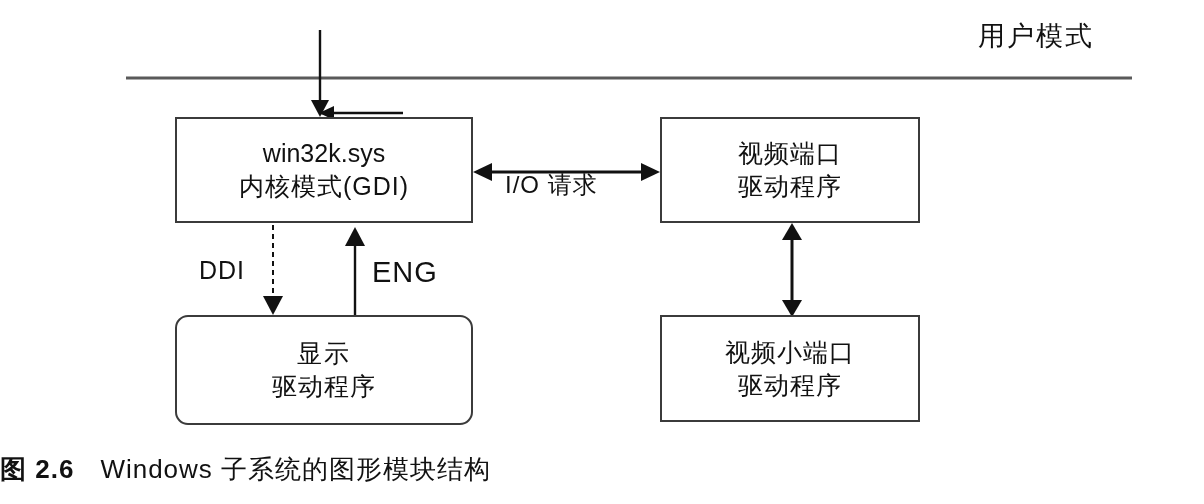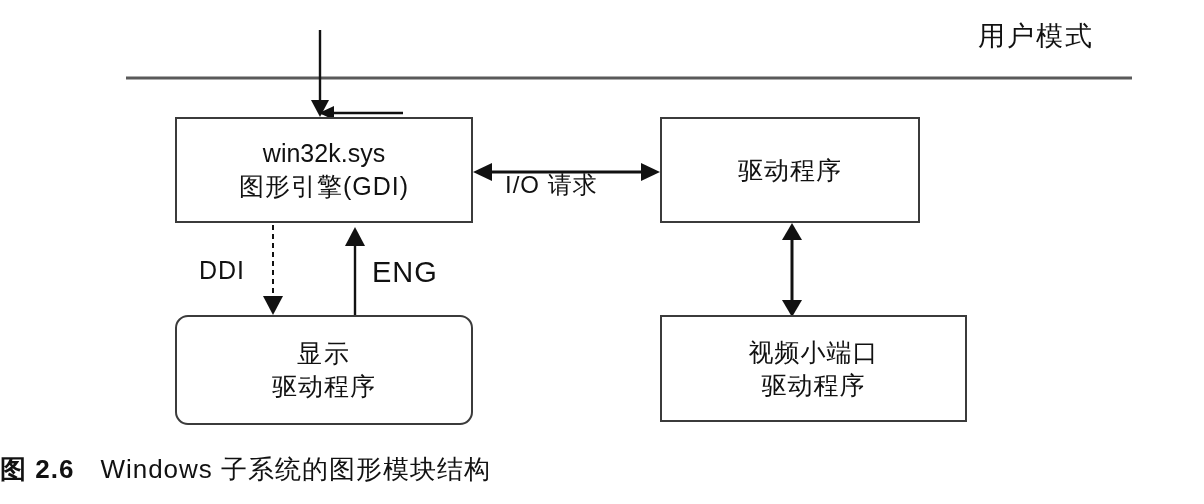--- a/index.html
+++ b/index.html
@@ -41,21 +41,21 @@
     line-height: 1.32;
   }
   .node-line {
     display: block;
     white-space: nowrap;
   }
 
   #box-win32k  { left: 175px; top: 117px; width: 298px; height: 106px; justify-content: center; }
   #box-display { left: 175px; top: 315px; width: 298px; height: 110px; border-radius: 13px; }
   #box-videoport { left: 660px; top: 117px; width: 260px; height: 106px; }
-  #box-miniport  { left: 660px; top: 315px; width: 307px; height: 107px; }
+  #box-miniport  { left: 660px; top: 315px; width: 260px; height: 107px; }
 
   .line-latin {
     font-size: 25px;
     letter-spacing: 0px;
   }
   .line-cjk {
     font-size: 25px;
     letter-spacing: 1px;
   }
   .line-cjk-wide {
@@ -156,29 +156,30 @@
     <line x1="792" y1="238" x2="792" y2="302" stroke="#111111" stroke-width="3"></line>
     <path d="M 782 240 L 802 240 L 792 223 Z" fill="#111111"></path>
     <path d="M 782 300 L 802 300 L 792 317 Z" fill="#111111"></path>
   </svg>
 
   <div class="free-label" id="label-user-mode">用户模式</div>
 
 
   <div class="node-box" id="box-win32k">
     <span class="node-line line-latin">win32k.sys</span>
-    <span class="node-line line-cjk">图形引擎(GDI)</span>
+    <span class="node-line line-cjk">内核模式(GDI)</span>
   </div>
 
   <div class="node-box" id="box-display">
     <span class="node-line line-cjk-wide">显示</span>
     <span class="node-line line-cjk">驱动程序</span>
   </div>
 
   <div class="node-box" id="box-videoport">
+    <span class="node-line line-cjk">视频端口</span>
     <span class="node-line line-cjk">驱动程序</span>
   </div>
 
   <div class="node-box" id="box-miniport">
     <span class="node-line line-cjk">视频小端口</span>
     <span class="node-line line-cjk">驱动程序</span>
   </div>
 
   <div class="free-label" id="label-io-request">I/O 请求</div>
 

